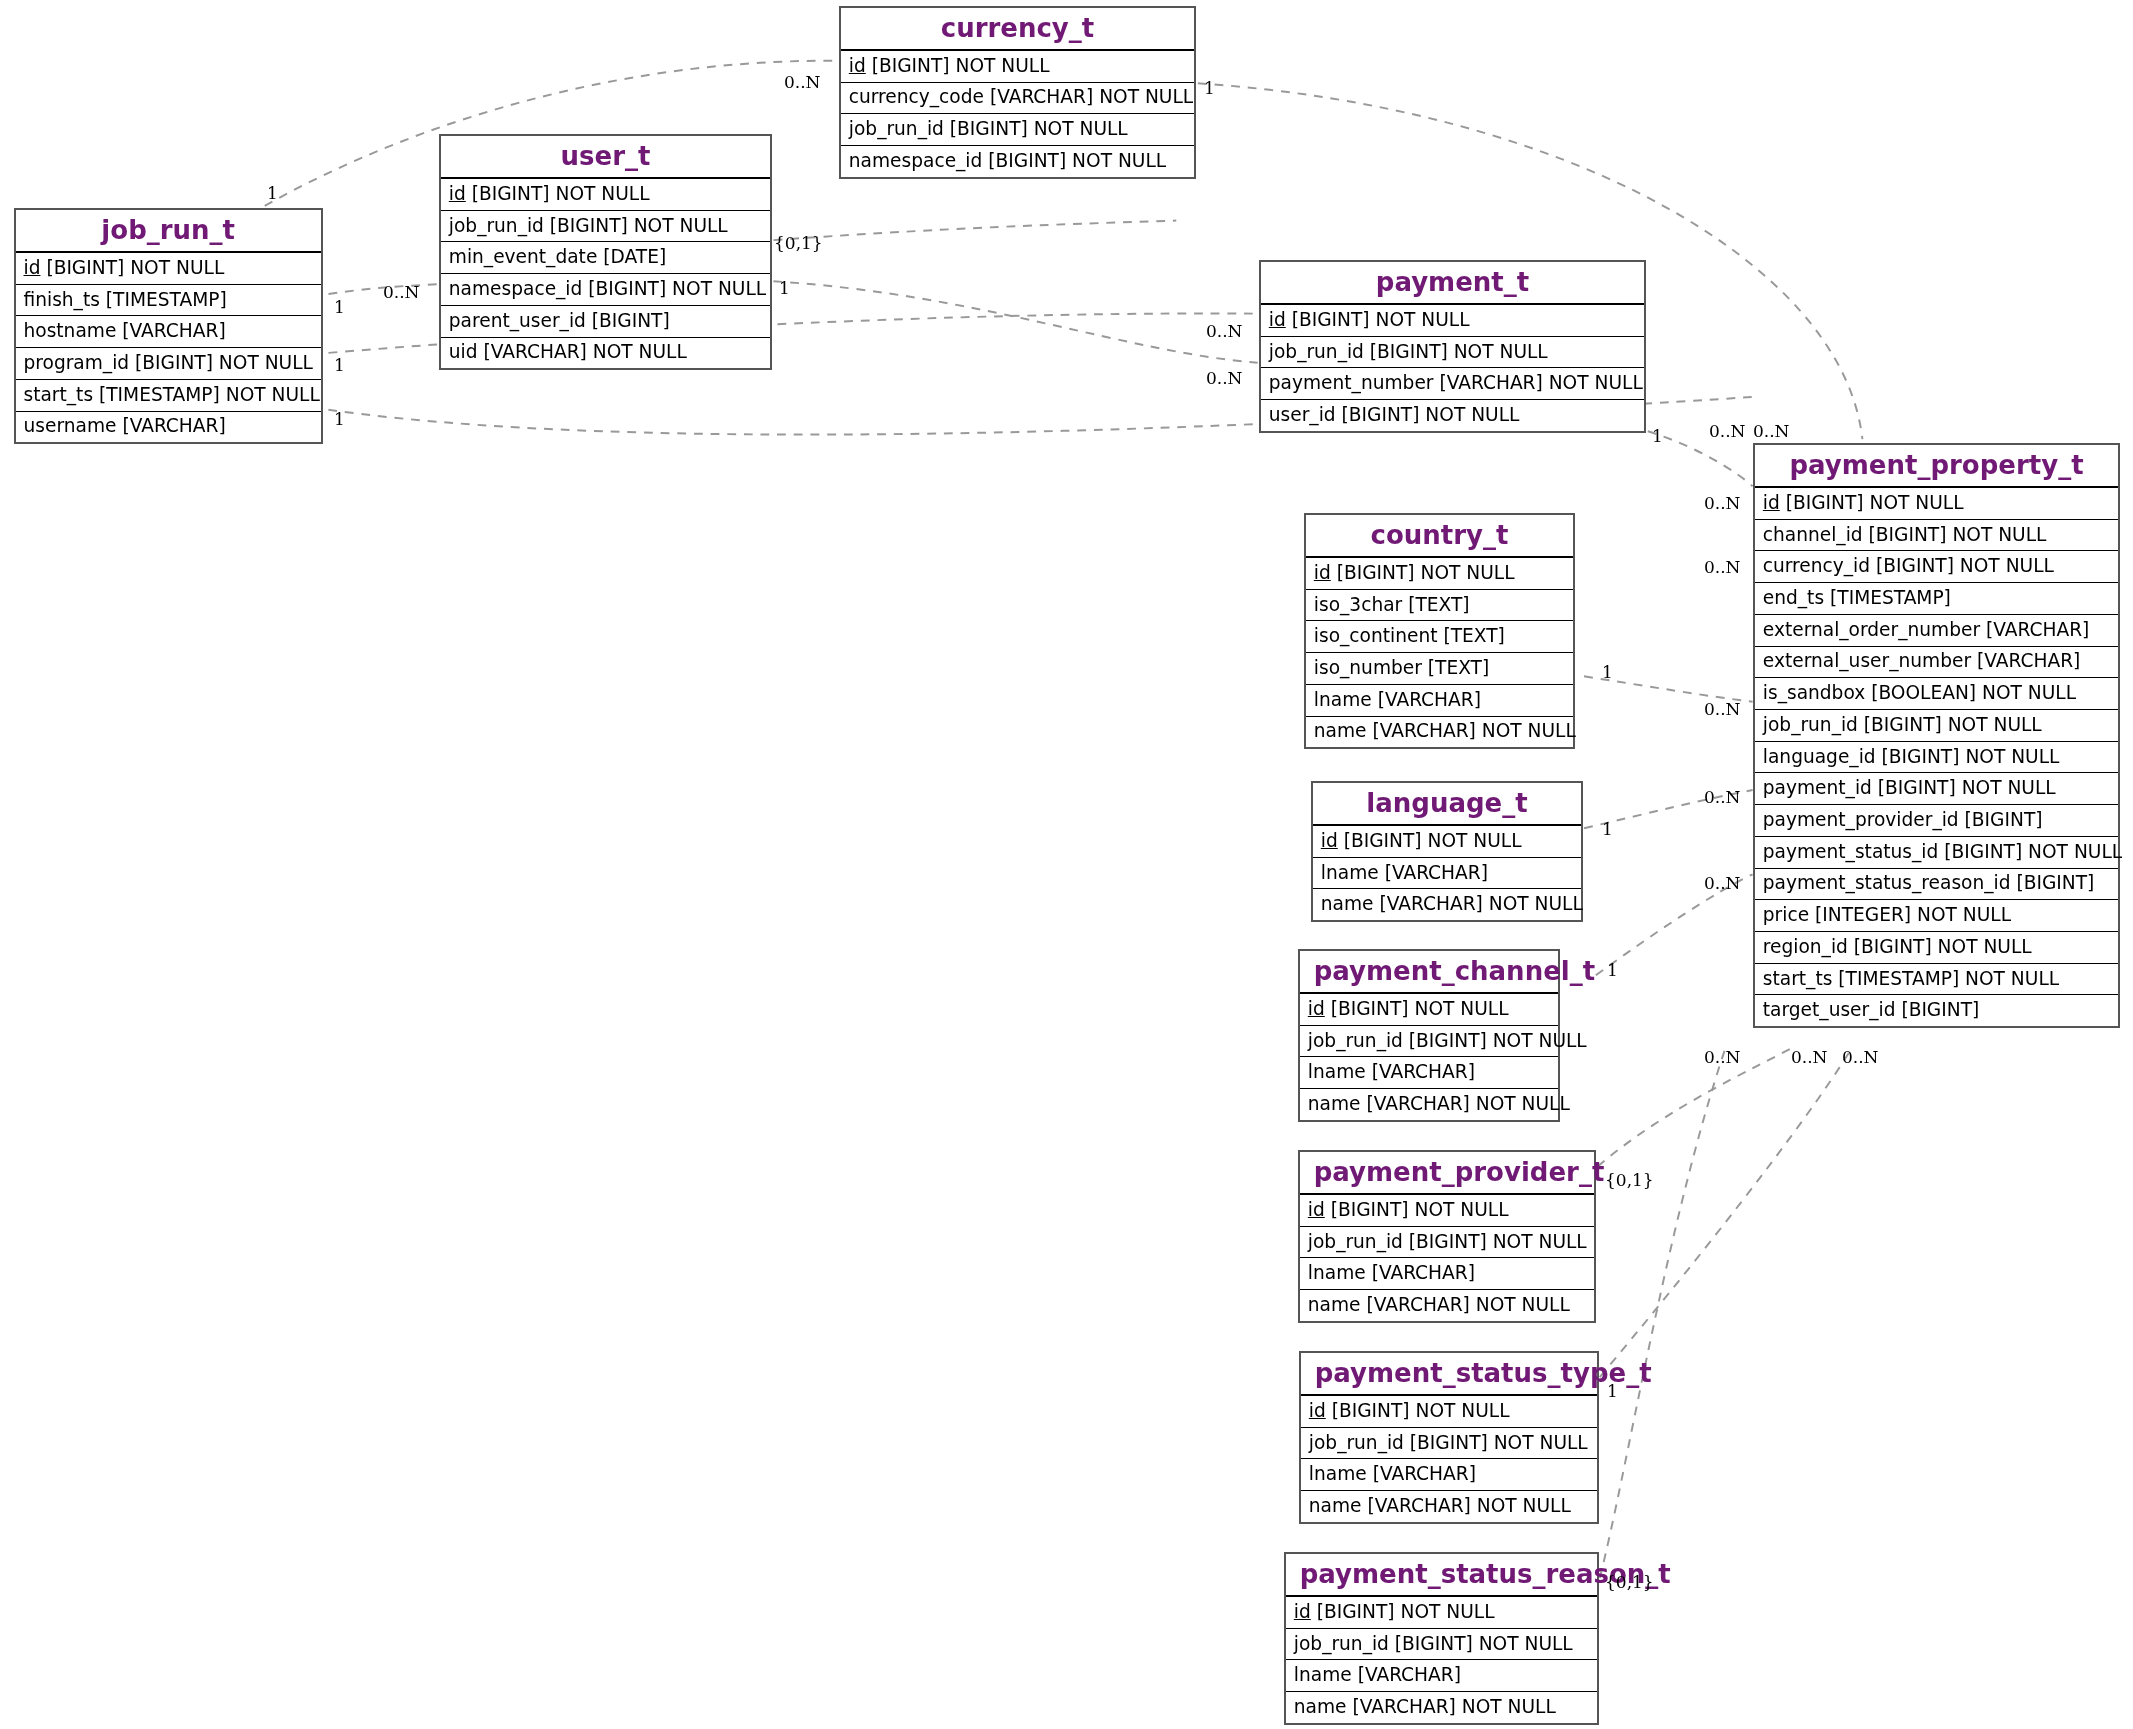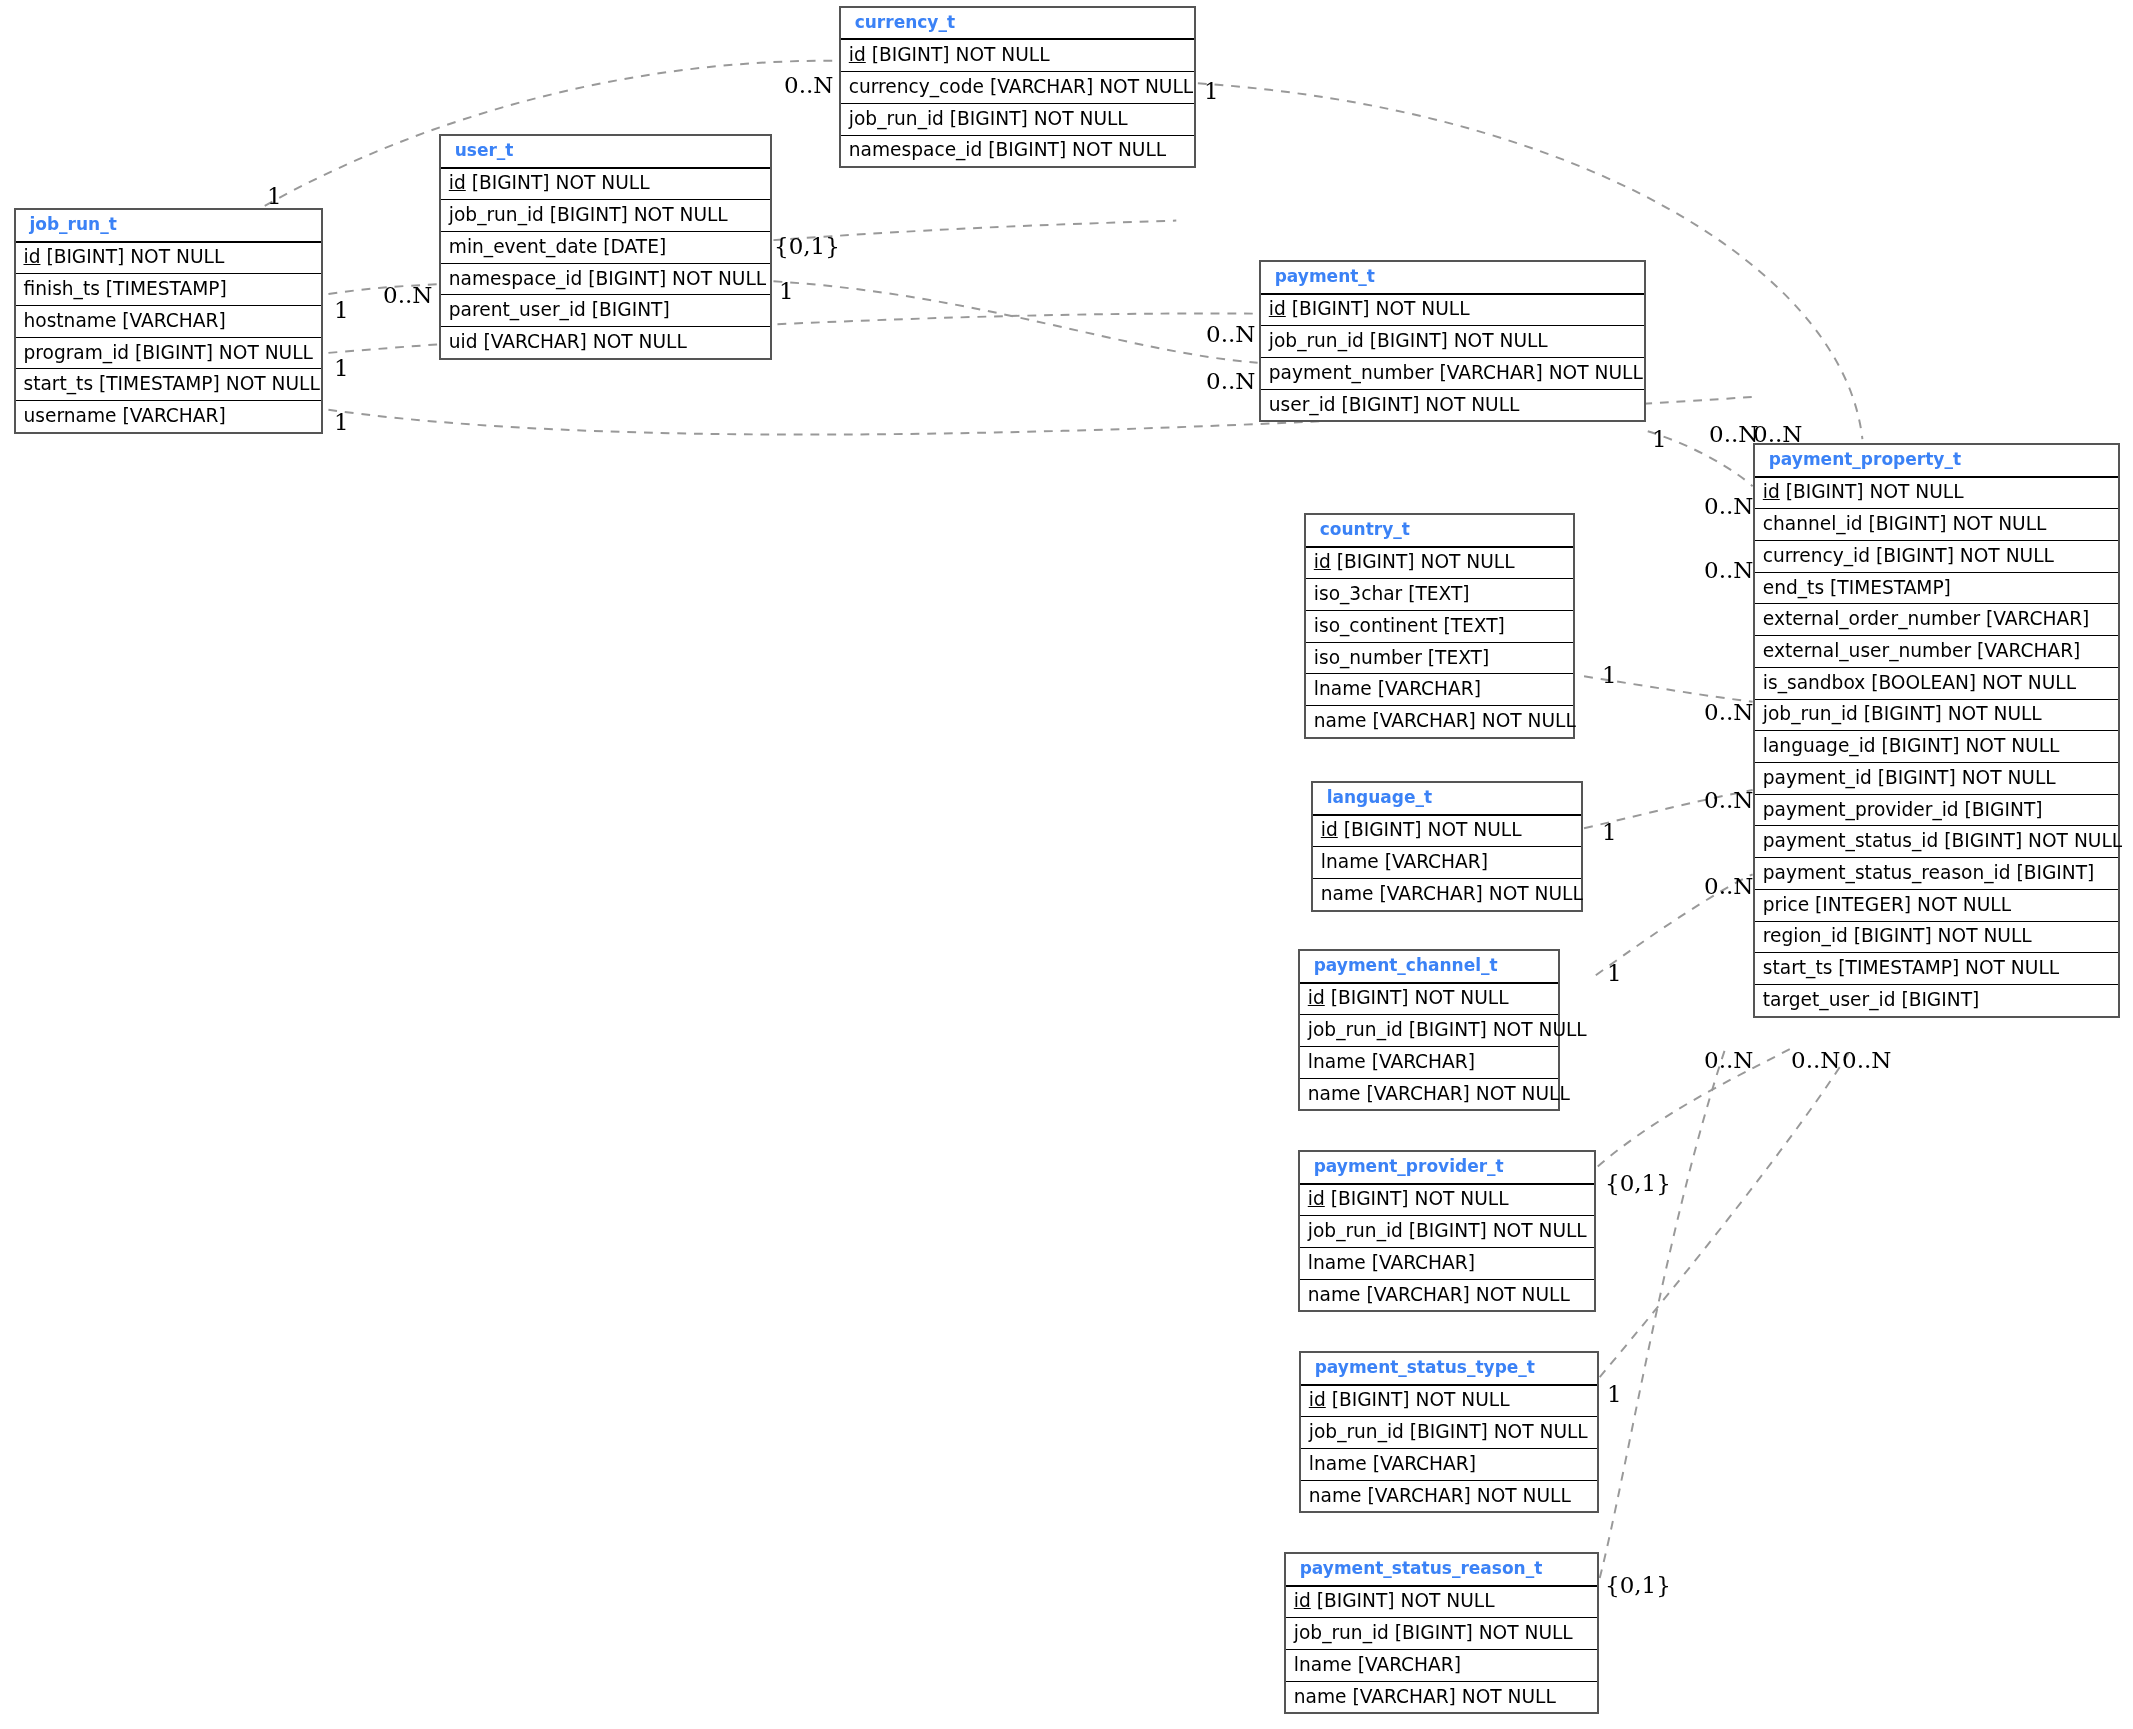--- a/index.html
+++ b/index.html
@@ -28,24 +28,24 @@
   }
   .entity {
     position: absolute;
     box-sizing: border-box;
     background: #ffffff;
     border: 2px solid #555555;
     z-index: 5;
   }
   .entity-title {
     box-sizing: border-box;
-    text-align: left;
+    text-align: center;
     font-weight: bold;
-    font-size: 17px;
-    color: #3b82f6;
+    font-size: 26px;
+    color: #701a75;
     padding: 4.9px 13.7px 5.9px 13.7px;
     border-bottom: 2px solid #000000;
     white-space: nowrap;
     line-height: 1.16;
   }
   .attr {
     box-sizing: border-box;
     font-size: 18.6px;
     color: #000000;
     padding: 3.9px 7.8px 4.9px 7.8px;
@@ -55,21 +55,21 @@
   }
   .attr:last-child {
     border-bottom: none;
   }
   .attr .pk {
     text-decoration: underline;
   }
   .card-label {
     position: absolute;
     font-family: "DejaVu Serif", serif;
-    font-size: 23px;
+    font-size: 17px;
     color: #000000;
     white-space: nowrap;
     z-index: 6;
     line-height: 1;
   }
 </style>
 </head>
 <body>
 
 <div id="canvas">

